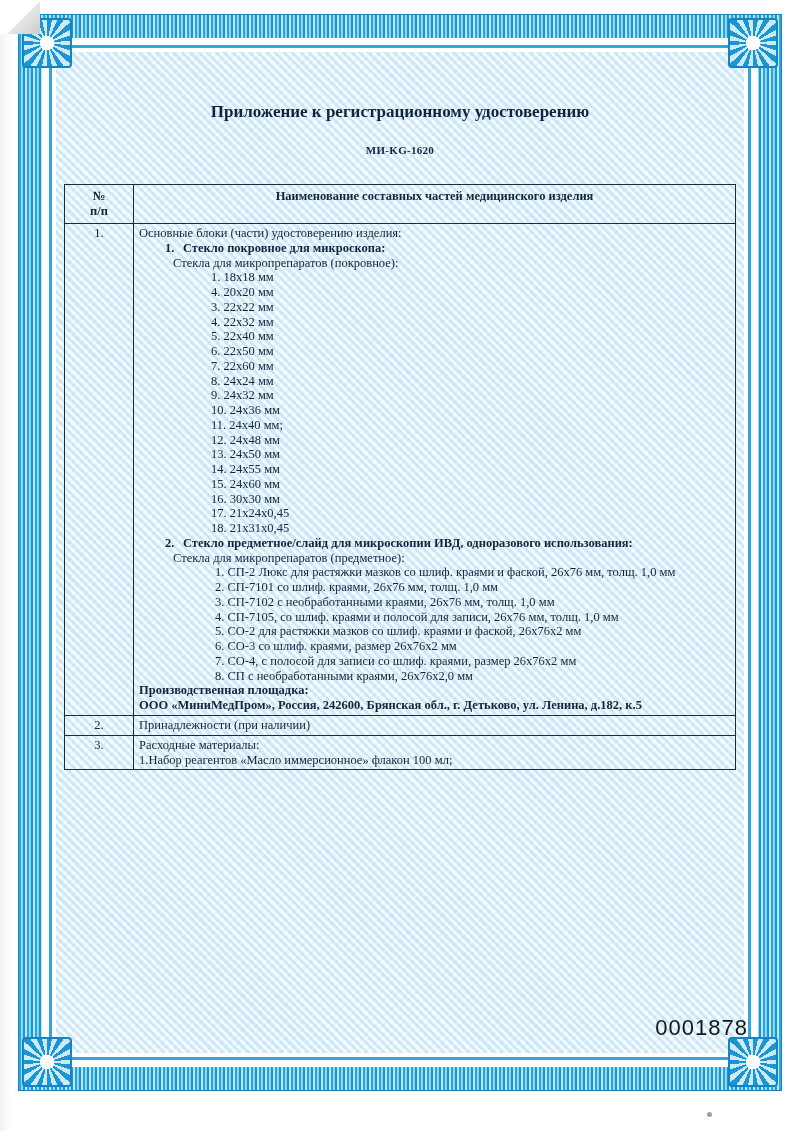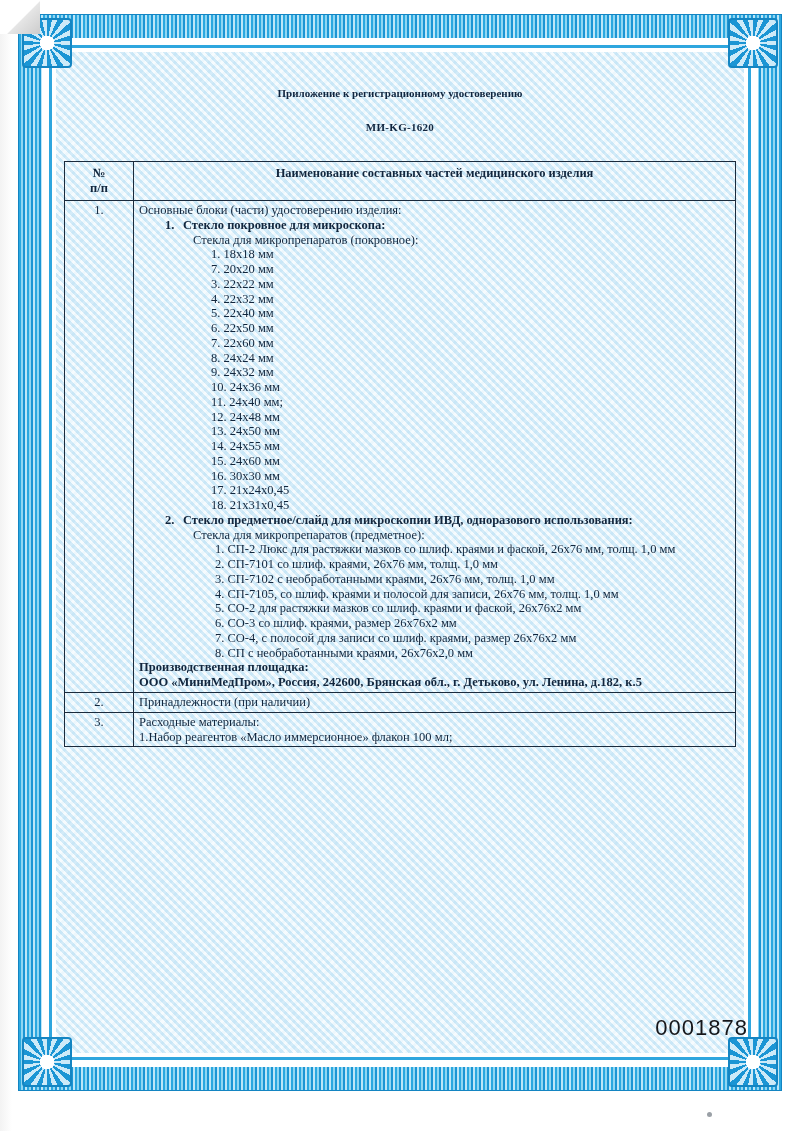--- a/index.html
+++ b/index.html
@@ -109,23 +109,23 @@
   .content {
     position: absolute;
     left: 64px;
     top: 78px;
     right: 64px;
     bottom: 8px;
   }
   .doc-title {
     text-align: center;
     font-weight: bold;
-    font-size: 11px;
+    font-size: 17px;
     color: #10253f;
-    margin-top: 9px;
+    margin-top: 24px;
   }
   .doc-code {
     text-align: center;
     font-weight: bold;
     font-size: 11px;
     color: #10253f;
     margin-top: 22px;
     letter-spacing: 0.3px;
   }
 
@@ -148,21 +148,21 @@
     padding: 4px 5px;
   }
   .col-num { width: 58px; text-align: center; }
 
   .lvl1 { margin: 0; }
   .sub-head {
     font-weight: bold;
     margin-left: 26px;
   }
   .sub-head .n { display: inline-block; width: 18px; }
-  .plain-indent { margin-left: 54px; }
+  .plain-indent { margin-left: 34px; }
   .item-indent { margin-left: 72px; }
   .item-indent2 { margin-left: 76px; }
   .bold { font-weight: bold; }
   .tight { line-height: 1.18; }
 
   .serial {
     position: absolute;
     right: 52px;
     bottom: 90px;
     font-family: "Liberation Sans", sans-serif;
@@ -217,21 +217,21 @@
         <tr>
           <td class="col-num">1.</td>
           <td>
             <div class="lvl1 tight">Основные блоки (части) удостоверению изделия:</div>
 
             <div class="sub-head tight">
               <span class="n">1.</span><span>Стекло покровное для микроскопа:</span>
             </div>
             <div class="plain-indent tight">Стекла для микропрепаратов (покровное):</div>
             <div class="item-indent tight">1. 18х18 мм</div>
-            <div class="item-indent tight">7. 20х20 мм</div>
+            <div class="item-indent tight">4. 20х20 мм</div>
             <div class="item-indent tight">3. 22х22 мм</div>
             <div class="item-indent tight">4. 22х32 мм</div>
             <div class="item-indent tight">5. 22х40 мм</div>
             <div class="item-indent tight">6. 22х50 мм</div>
             <div class="item-indent tight">7. 22х60 мм</div>
             <div class="item-indent tight">8. 24х24 мм</div>
             <div class="item-indent tight">9. 24х32 мм</div>
             <div class="item-indent tight">10. 24х36 мм</div>
             <div class="item-indent tight">11. 24х40 мм;</div>
             <div class="item-indent tight">12. 24х48 мм</div>

